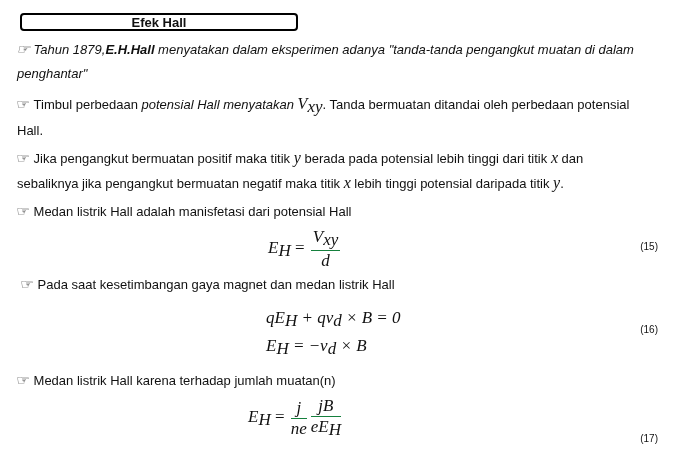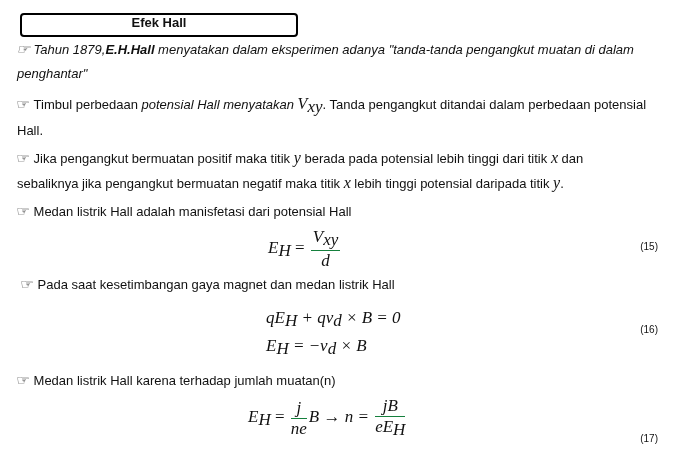--- a/index.html
+++ b/index.html
@@ -1,18 +1,18 @@
 <!DOCTYPE html>
 <html><head>
 <meta charset="utf-8">
 <style>
   html, body { margin: 0; padding: 0; background: #ffffff; }
   body { width: 674px; height: 450px; position: relative; overflow: hidden;
          font-family: "Liberation Sans", sans-serif; color: #111; font-size: 13px; }
-  .title-box { position: absolute; left: 20px; top: 13px; width: 278px; height: 24px;
+  .title-box { position: absolute; left: 20px; top: 13px; width: 278px; height: 18px;
                border: 2px solid #000; border-radius: 4px; box-sizing: border-box;
                text-align: center; font-weight: bold; font-size: 13px; line-height: 16px; }
   .p { position: absolute; left: 17px; width: 650px; line-height: 24px; font-size: 13px; }
   .hand { display: inline-block; font-size: 14px; color: #333; margin-right: 4px; transform: scaleX(1.1); }
   .m { font-family: "Liberation Serif", serif; font-style: italic; font-size: 16px; }
   .sub { font-family: "Liberation Serif", serif; font-style: italic; font-size: 17px; vertical-align: -3px; text-align: center; }
   .eq { position: absolute; font-family: "Liberation Serif", serif; font-size: 17px; white-space: nowrap; }
   .frac { display: inline-block; vertical-align: middle; text-align: center; margin: 0 2px; }
   .frac .num { display: block; border-bottom: 1px solid #15803d; padding: 0 2px; line-height: 20px; }
   .frac .den { display: block; line-height: 20px; }
@@ -23,21 +23,21 @@
 <body>
 
 <div class="title-box">Efek Hall</div>
 
 <div class="p" style="top:37px;font-style:italic;">
   <span class="hand">☞</span><span>Tahun 1879,</span><b>E.H.Hall</b><span> menyatakan dalam eksperimen adanya "tanda-tanda pengangkut muatan di dalam</span><br>
   <span>penghantar"</span>
 </div>
 
 <div class="p" style="top:92px;">
-  <span class="hand">☞</span><span>Timbul perbedaan </span><span class="it">potensial Hall menyatakan</span> <span class="m">V</span><span class="sub">xy</span><span>. Tanda pengangkut ditandai dalam perbedaan potensial</span><br>
+  <span class="hand">☞</span><span>Timbul perbedaan </span><span class="it">potensial Hall menyatakan</span> <span class="m">V</span><span class="sub">xy</span><span>. Tanda bermuatan ditandai oleh perbedaan potensial</span><br>
   <span>Hall.</span>
 </div>
 
 <div class="p" style="top:146px;">
   <span class="hand">☞</span><span>Jika pengangkut bermuatan positif maka titik </span><span class="m">y</span><span> berada pada potensial lebih tinggi dari titik </span><span class="m">x</span><span> dan</span><br>
   <span>sebaliknya jika pengangkut bermuatan negatif maka titik </span><span class="m">x</span><span> lebih tinggi potensial daripada titik </span><span class="m">y</span><span>.</span>
 </div>
 
 <div class="p" style="top:199px;">
   <span class="hand">☞</span><span>Medan listrik Hall adalah manisfetasi dari potensial Hall</span>
@@ -58,15 +58,15 @@
 <div class="eq" style="left:266px; top:336px;">
   <span class="it">E</span><span class="sub">H</span><span class="it"> = −v</span><span class="sub">d</span><span class="it"> × B</span>
 </div>
 <div class="eqno" style="top:324px;text-align:center;">(16)</div>
 
 <div class="p" style="top:368px;">
   <span class="hand">☞</span><span>Medan listrik Hall karena terhadap jumlah muatan(n)</span>
 </div>
 
 <div class="eq" style="left:248px; top:396px;">
-  <span class="it">E</span><span class="sub">H</span><span> = </span><span class="frac"><span class="num it">j</span><span class="den it">ne</span></span><span class="it">B → n = </span><span class="frac"><span class="num it">jB</span><span class="den"><span class="it">eE</span><span class="sub">H</span></span></span>
+  <span class="it">E</span><span class="sub">H</span><span> = </span><span class="frac"><span class="num it">j</span><span class="den it">ne</span></span><span class="frac"><span class="num it">jB</span><span class="den"><span class="it">eE</span><span class="sub">H</span></span></span>
 </div>
 <div class="eqno" style="top:410px;margin-top:23px;">(17)</div>
 
 </body></html>

